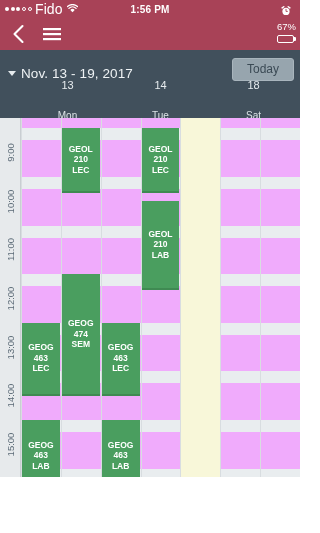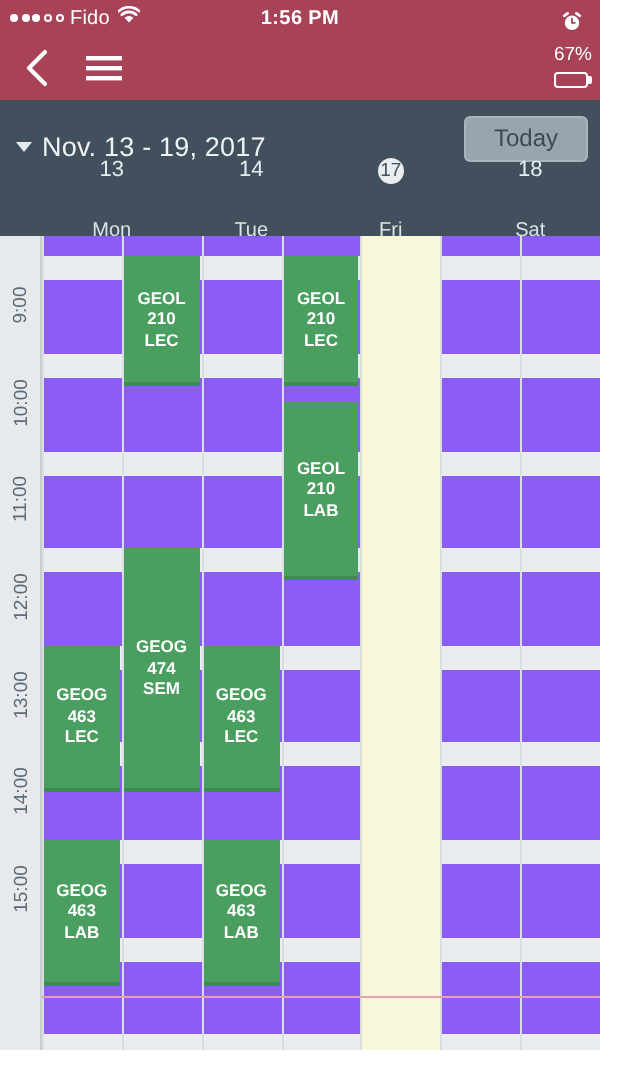--- a/index.html
+++ b/index.html
@@ -13,21 +13,21 @@
 
   
   .statusbar{
     position:relative;height:18px;background:#a84257;color:#ffffff;
     display:flex;align-items:center;font-size:10px;
   }
   .sb-left{position:absolute;left:5px;display:flex;align-items:center;gap:3px;}
   .sb-dots{display:flex;align-items:center;gap:1.5px;}
   .dot{width:4px;height:4px;border-radius:50%;background:#ffffff;}
   .dot.hollow{background:transparent;border:1px solid #ffffff;width:2.5px;height:2.5px;}
-  .sb-carrier{font-size:10px;letter-spacing:.1px;}
+  .sb-carrier{font-size:14px;letter-spacing:.1px;}
   .sb-wifi{margin-left:1px;display:inline-block;}
   .sb-center{position:absolute;left:0;right:0;text-align:center;font-size:10px;font-weight:bold;letter-spacing:.2px;}
   .sb-right{position:absolute;right:4px;display:flex;align-items:center;gap:3px;font-size:9.5px;flex-direction:column;}
   .batt{display:inline-flex;align-items:center;}
   .batt-body{width:17px;height:8px;border:1px solid #ffffff;border-radius:2px;padding:1px;box-sizing:border-box;}
   .batt-fill{height:100%;background:#ffffff;border-radius:1px;}
   .batt-cap{width:1.5px;height:4px;background:#ffffff;border-radius:0 1px 1px 0;margin-left:.5px;}
 
   
   .navbar{height:32px;background:#a84257;display:flex;align-items:center;padding-left:12px;gap:18px;}
@@ -48,21 +48,21 @@
   .daysrow{height:37px;display:flex;padding-left:21px;}
   .daycell{flex:1;display:flex;flex-direction:column;align-items:center;justify-content:center;gap:18px;cursor:pointer;}
   .daynum{font-size:11px;color:#e7ecef;line-height:13px;}
   .daycell.today .daynum{
     background:#e9edef;color:#41505c;border-radius:50%;
     width:13px;height:13px;display:flex;align-items:center;justify-content:center;font-size:9.5px;
   }
   .dayname{font-size:10px;color:#dbe2e6;line-height:11px;}
 
   
-  .calwrap{position:relative;height:407px;background:#8b5cf6;overflow:hidden;}
+  .calwrap{position:relative;height:359px;background:#f0abfc;overflow:hidden;}
   .gutter{
     position:absolute;left:0;top:0;width:21px;height:100%;
     background:#e7eaec;border-right:1px solid #c9ced2;box-sizing:border-box;z-index:3;
   }
   .tlabel{
     position:absolute;left:0;width:21px;
     font-size:9.5px;color:#5c6b77;
     transform-origin:center center;
     display:flex;align-items:center;justify-content:center;
     height:14px;
@@ -161,24 +161,20 @@
       <div class="today-btn">Today</div>
     </div>
     <div class="daysrow">
       <div class="daycell">
         <span class="daynum">13</span>
         <span class="dayname">Mon</span>
       </div>
       <div class="daycell">
         <span class="daynum">14</span>
         <span class="dayname">Tue</span>
-      </div>
-      <div class="daycell today">
-        <span class="daynum">17</span>
-        <span class="dayname">Fri</span>
       </div>
       <div class="daycell">
         <span class="daynum">18</span>
         <span class="dayname">Sat</span>
       </div>
     </div>
   </div>
 
   <div class="calwrap">
     <div class="gridbody">

